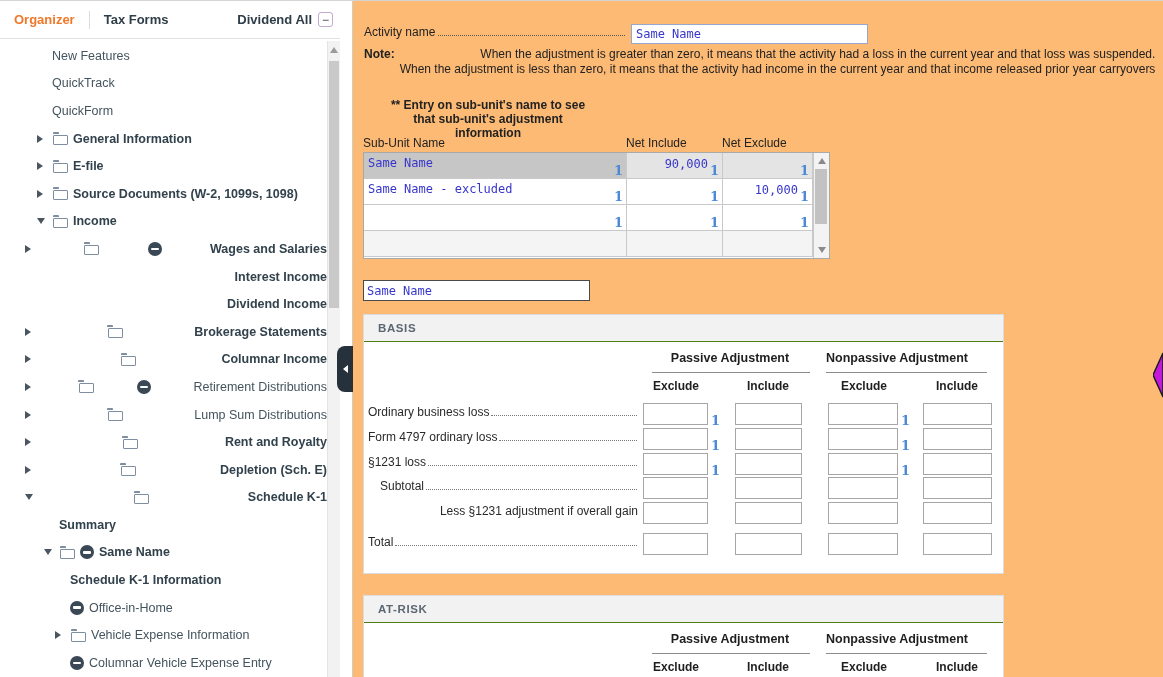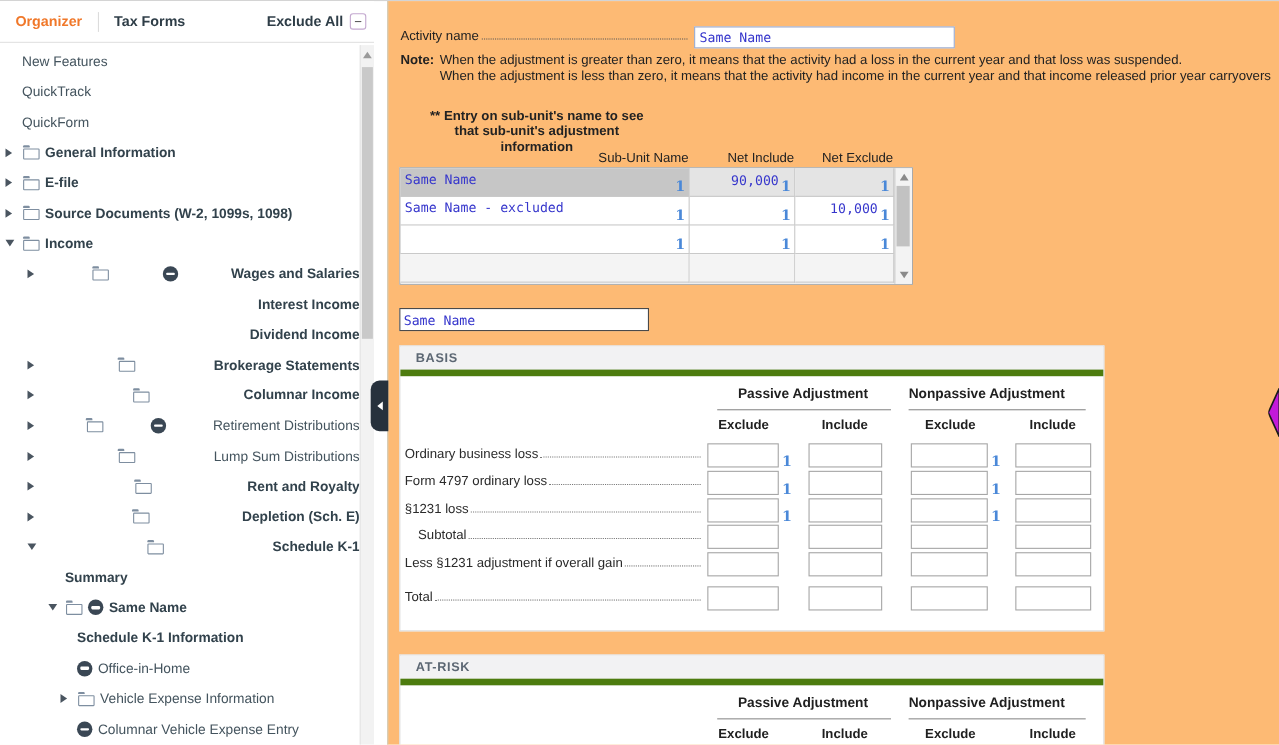--- a/index.html
+++ b/index.html
@@ -20,21 +20,21 @@
   .tab.active { color:#F0782A; }
   .tabsep { width:1px; height:18px; background:#DCDCDC; margin:0 14px; }
   .collapse-all { margin-left:auto; margin-right:7px; display:flex; align-items:center; color:#2E3D47; cursor:pointer; }
   .ca-icon {
     width:15px; height:15px; margin-left:6px; border:1px solid #C3A8CF; border-radius:3px;
     display:flex; align-items:center; justify-content:center;
     font-size:12px; font-weight:400; color:#444; line-height:1;
   }
   #tree { position:absolute; left:0; top:38px; width:327px; bottom:0; padding-top:3px; overflow:hidden; }
   .tree-row { height:27.6px; display:flex; align-items:center; cursor:pointer; }
-  .lvl0 { padding-left:5px; }
+  .lvl0 { padding-left:5px;margin-left:32px; }
   .lvl1 { padding-left:25px;justify-content:space-between; }
   .lvl2 { padding-left:44px; }
   .lvl3 { padding-left:55px; }
   .slot { width:15px; flex:none; display:flex; align-items:center; }
   .arr-r { width:0; height:0; border-left:6px solid #4A5560; border-top:4.5px solid transparent; border-bottom:4.5px solid transparent; }
   .arr-d { width:0; height:0; border-top:6px solid #4A5560; border-left:4.5px solid transparent; border-right:4.5px solid transparent; }
   .folder { position:relative; width:15px; height:10px; border:1.5px solid #7E8EA0; border-radius:1px; margin:3px 5px 0 1px; flex:none; }
   .folder::before { content:""; position:absolute; top:-4px; left:-1.5px; width:6px; height:2px; background:#7E8EA0; border-radius:1px 1px 0 0; }
   .circ { width:14px; height:14px; border-radius:50%; background:#3A4754; margin-right:5px; display:flex; align-items:center; justify-content:center; flex:none; }
   .circ::after { content:""; width:8px; height:2.5px; background:#fff; border-radius:1px; }
@@ -53,25 +53,25 @@
   
   #main {
     position:absolute; left:352px; top:0; width:811px; height:677px;
     background:#fdba74; border-left:1px solid #CFCFC0; font-size:12px; color:#222;
   }
   .abs { position:absolute; }
   .mono { font-family:"DejaVu Sans Mono", monospace; color:#3636CC; }
   #activity-row { left:11px; top:24px; width:263px; display:flex; align-items:flex-end; }
   .leaderline { flex:1; border-bottom:1px dotted #555; margin:0 2px 3px 3px; }
   #activity-input { position:absolute; left:278px; top:23px; width:237px; height:20px; border:1px solid #97A8CE; background:#fff; font:12px "DejaVu Sans Mono", monospace; color:#3636CC; padding:1px 4px; }
-  #note-row { left:11px; top:46px; display:flex; line-height:15px; }
+  #note-row { left:11px; top:46px; display:flex; line-height:15px;text-align:right; }
   #note-label { font-weight:700; margin-right:5px; }
   #hint { left:28px; top:97px; width:214px; text-align:center; font-weight:700; line-height:14px; }
   
-  #table-headers { left:10px; top:135px; width:449px; display:grid; grid-template-columns:263px 96px 90px; text-align:right; }
+  #table-headers { left:10px; top:135px; width:449px; display:grid; grid-template-columns:263px 96px 90px; text-align:left; }
   #stable { left:10px; top:151px; width:467px; height:107px; border:1px solid #A9A9A9; background:#fff; display:flex; }
   #sgrid { width:449px; }
   .srow { display:grid; grid-template-columns:263px 96px 90px; height:26px; }
   .srow.filler .scell { background:#F4F4F4; }
   .scell { position:relative; border-right:1px solid #C9C9C9; border-bottom:1px solid #C9C9C9; padding:3px 4px; overflow:hidden; cursor:pointer; }
   .srow.sel .name { background:#C6C6C6; }
   .srow.sel .num { background:#E4E4E4; }
   .scell .entry { font-size:12px; }
   .num .entry { position:absolute; right:14px; top:4px; }
   .flag { position:absolute; font:700 13px "DejaVu Serif", serif; color:#4A88D8; line-height:13px; }
@@ -79,21 +79,21 @@
   #sscroll { width:16px; position:relative; background:#F3F3F3; border-left:1px solid #C9C9C9; }
   .sarr { position:absolute; left:4px; width:0; height:0; }
   .sarr.up { top:5px; border-bottom:6px solid #8A8A8A; border-left:4px solid transparent; border-right:4px solid transparent; }
   .sarr.down { bottom:5px; border-top:6px solid #8A8A8A; border-left:4px solid transparent; border-right:4px solid transparent; }
   #sscroll-thumb { position:absolute; left:1px; top:16px; width:12px; height:55px; background:#C2C2C2; }
   #activity-input2 { position:absolute; left:10px; top:279px; width:227px; height:21px; border:1px solid #4A4A4A; background:#fff; font:12px "DejaVu Sans Mono", monospace; color:#3636CC; padding:1px 3px; }
   
   .panel { position:absolute; left:10px; width:641px; background:#fff; border:1px solid #DCDCDC; }
   #basis-panel { top:313px; height:260px; }
   #atrisk-panel { top:594px; height:150px; }
-  .band { height:27px; background:#F2F2F3; border-bottom:6px solid #4d7c0f; display:flex; align-items:center; }
+  .band { height:27px; background:#F2F2F3; border-bottom:1px solid #4d7c0f; display:flex; align-items:center; }
   .band-title { padding-left:14px; font-size:11.5px; font-weight:700; letter-spacing:0.6px; color:#5C6773; }
   .grp { position:absolute; top:36px; transform:translateX(-50%); font-weight:700; font-size:12.5px; color:#1F1F1F; white-space:nowrap; }
   .grp.g1 { left:366px; }
   .grp.g2 { left:533px; }
   .gline { position:absolute; top:57px; border-top:1.5px solid #8C8C8C; }
   .gline.l1 { left:288px; width:158px; }
   .gline.l2 { left:462px; width:161px; }
   .subh { position:absolute; top:64px; transform:translateX(-50%); font-weight:700; font-size:12px; color:#1F1F1F; }
   .subh.s1 { left:312px; } .subh.s2 { left:404px; } .subh.s3 { left:500px; } .subh.s4 { left:593px; }
   .rows { position:absolute; inset:0; }
@@ -108,21 +108,21 @@
 <body>
 
 <div id="app">
 
   <div id="sidebar">
     <div id="sidebar-header">
       <span class="tab active">Organizer</span>
       <span class="tabsep"></span>
       <span class="tab">Tax Forms</span>
       <span class="collapse-all">
-        <span>Exclude All</span>
+        <span>Dividend All</span>
         <span class="ca-icon">−</span>
       </span>
     </div>
     <div id="tree">
         <div class="tree-row lvl0">
           <span class="slot"></span>
           <span class="tlabel">New Features</span>
         </div>
         <div class="tree-row lvl0">
           <span class="slot"></span>
@@ -395,21 +395,21 @@
           <span class="flag" style="left: 537px; top: 149px;">1</span>
           <input type="text" class="amt" style="left: 559px; top: 138px; width: 69px;">
           <div class="frow-label ind" style="top: 164px; text-align: center;">
             <span>Subtotal</span>
             <span class="leader"></span>
           </div>
           <input type="text" class="amt" style="left: 279px; top: 162px; width: 65px;">
           <input type="text" class="amt" style="left: 371px; top: 162px; width: 67px;">
           <input type="text" class="amt" style="left: 464px; top: 162px; width: 70px;">
           <input type="text" class="amt" style="left: 559px; top: 162px; width: 69px;">
-          <div class="frow-label" style="top: 189px;">
+          <div class="frow-label" style="top: 189px; flex-direction: column;">
             <span>Less §1231 adjustment if overall gain</span>
             <span class="leader"></span>
           </div>
           <input type="text" class="amt" style="left: 279px; top: 187px; width: 65px;">
           <input type="text" class="amt" style="left: 371px; top: 187px; width: 67px;">
           <input type="text" class="amt" style="left: 464px; top: 187px; width: 70px;">
           <input type="text" class="amt" style="left: 559px; top: 187px; width: 69px;">
           <div class="frow-label" style="top: 220px;">
             <span>Total</span>
             <span class="leader"></span>

